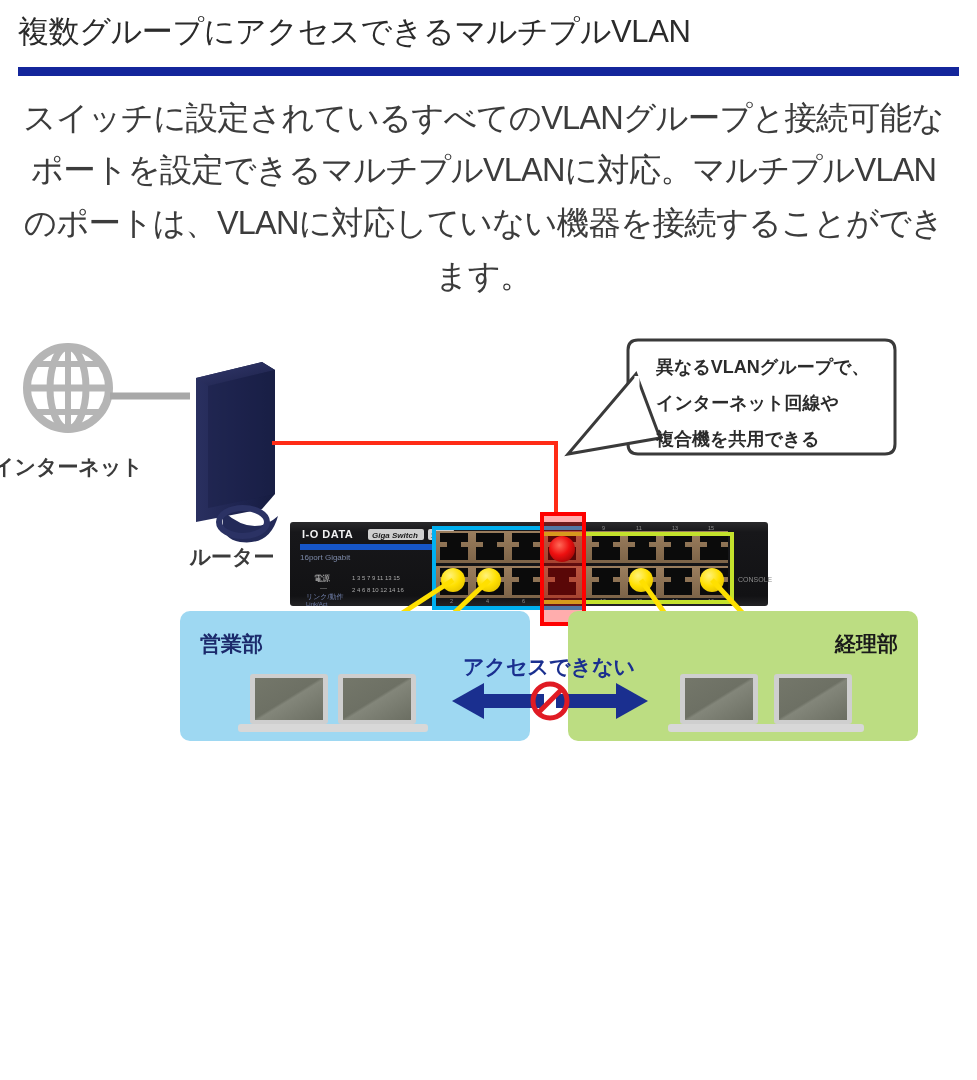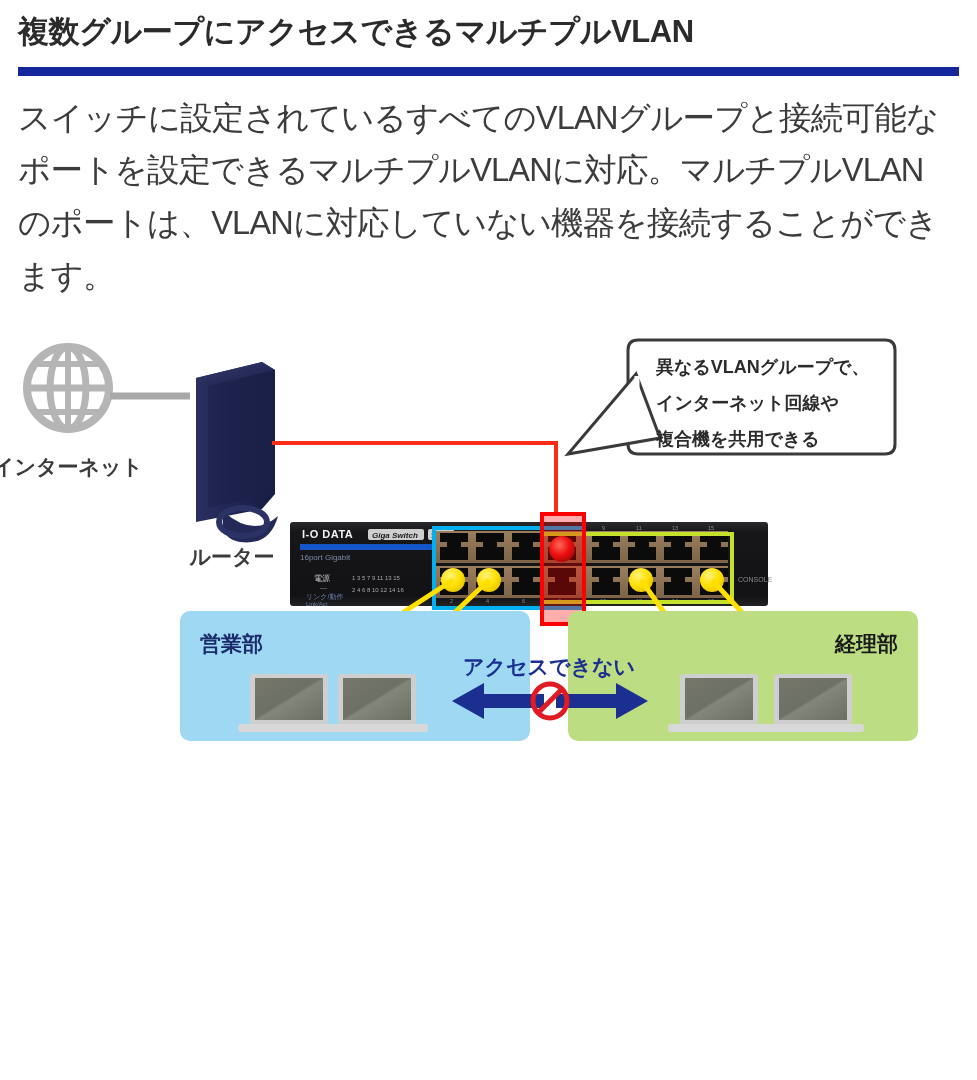--- a/index.html
+++ b/index.html
@@ -17,35 +17,36 @@
     position: relative;
   }
 
   
   .page-header {
     padding: 14px 18px 0 18px;
   }
   .page-title {
     font-size: 31px;
     line-height: 1.18;
-    font-weight: 700;
+    font-weight: 400;
     color: #2b2b2b;
     letter-spacing: -0.4px;
     margin: 0;
     white-space: nowrap;
   }
   .title-rule {
     margin: 16px 18px 0 18px;
     height: 9px;
     background: #14269b;
   }
 
   
   .body-copy {
     padding: 16px 28px 0 18px;
+    text-align: center;
   }
   .body-copy p {
     margin: 0 0 6px 0;
     font-size: 32.5px;
     line-height: 1.62;
     font-weight: 400;
     color: #3c3c3c;
     letter-spacing: -0.8px;
   }
 

